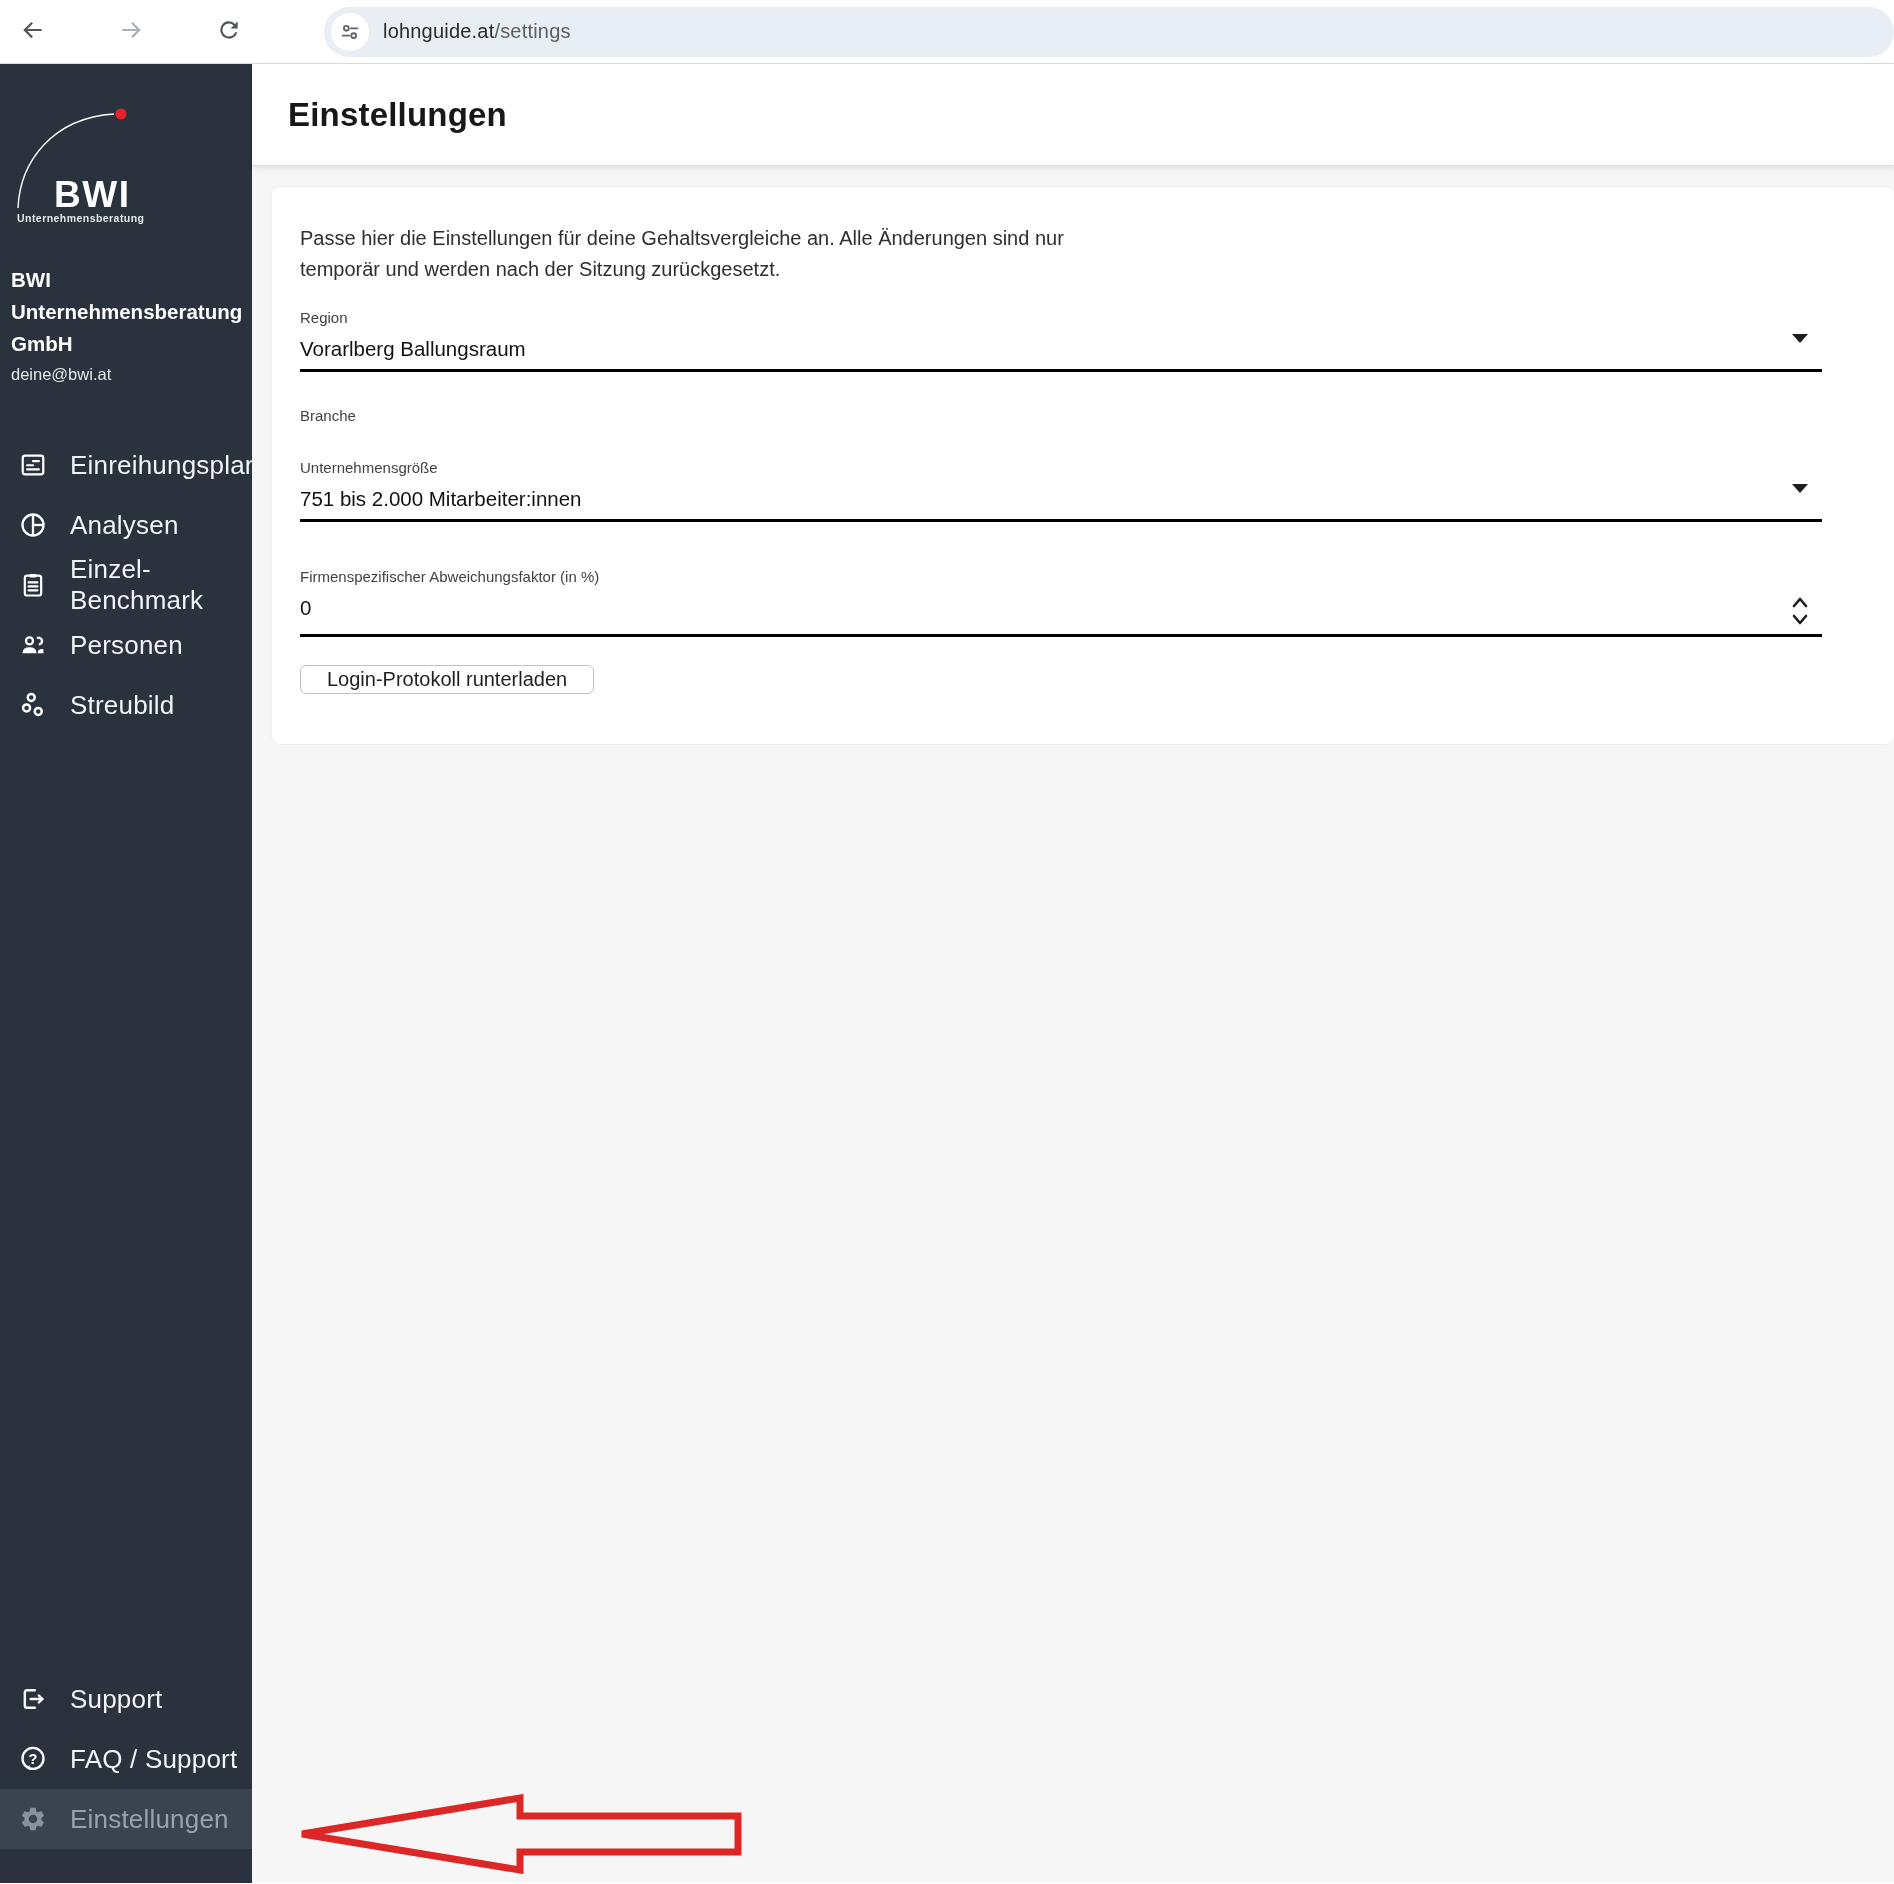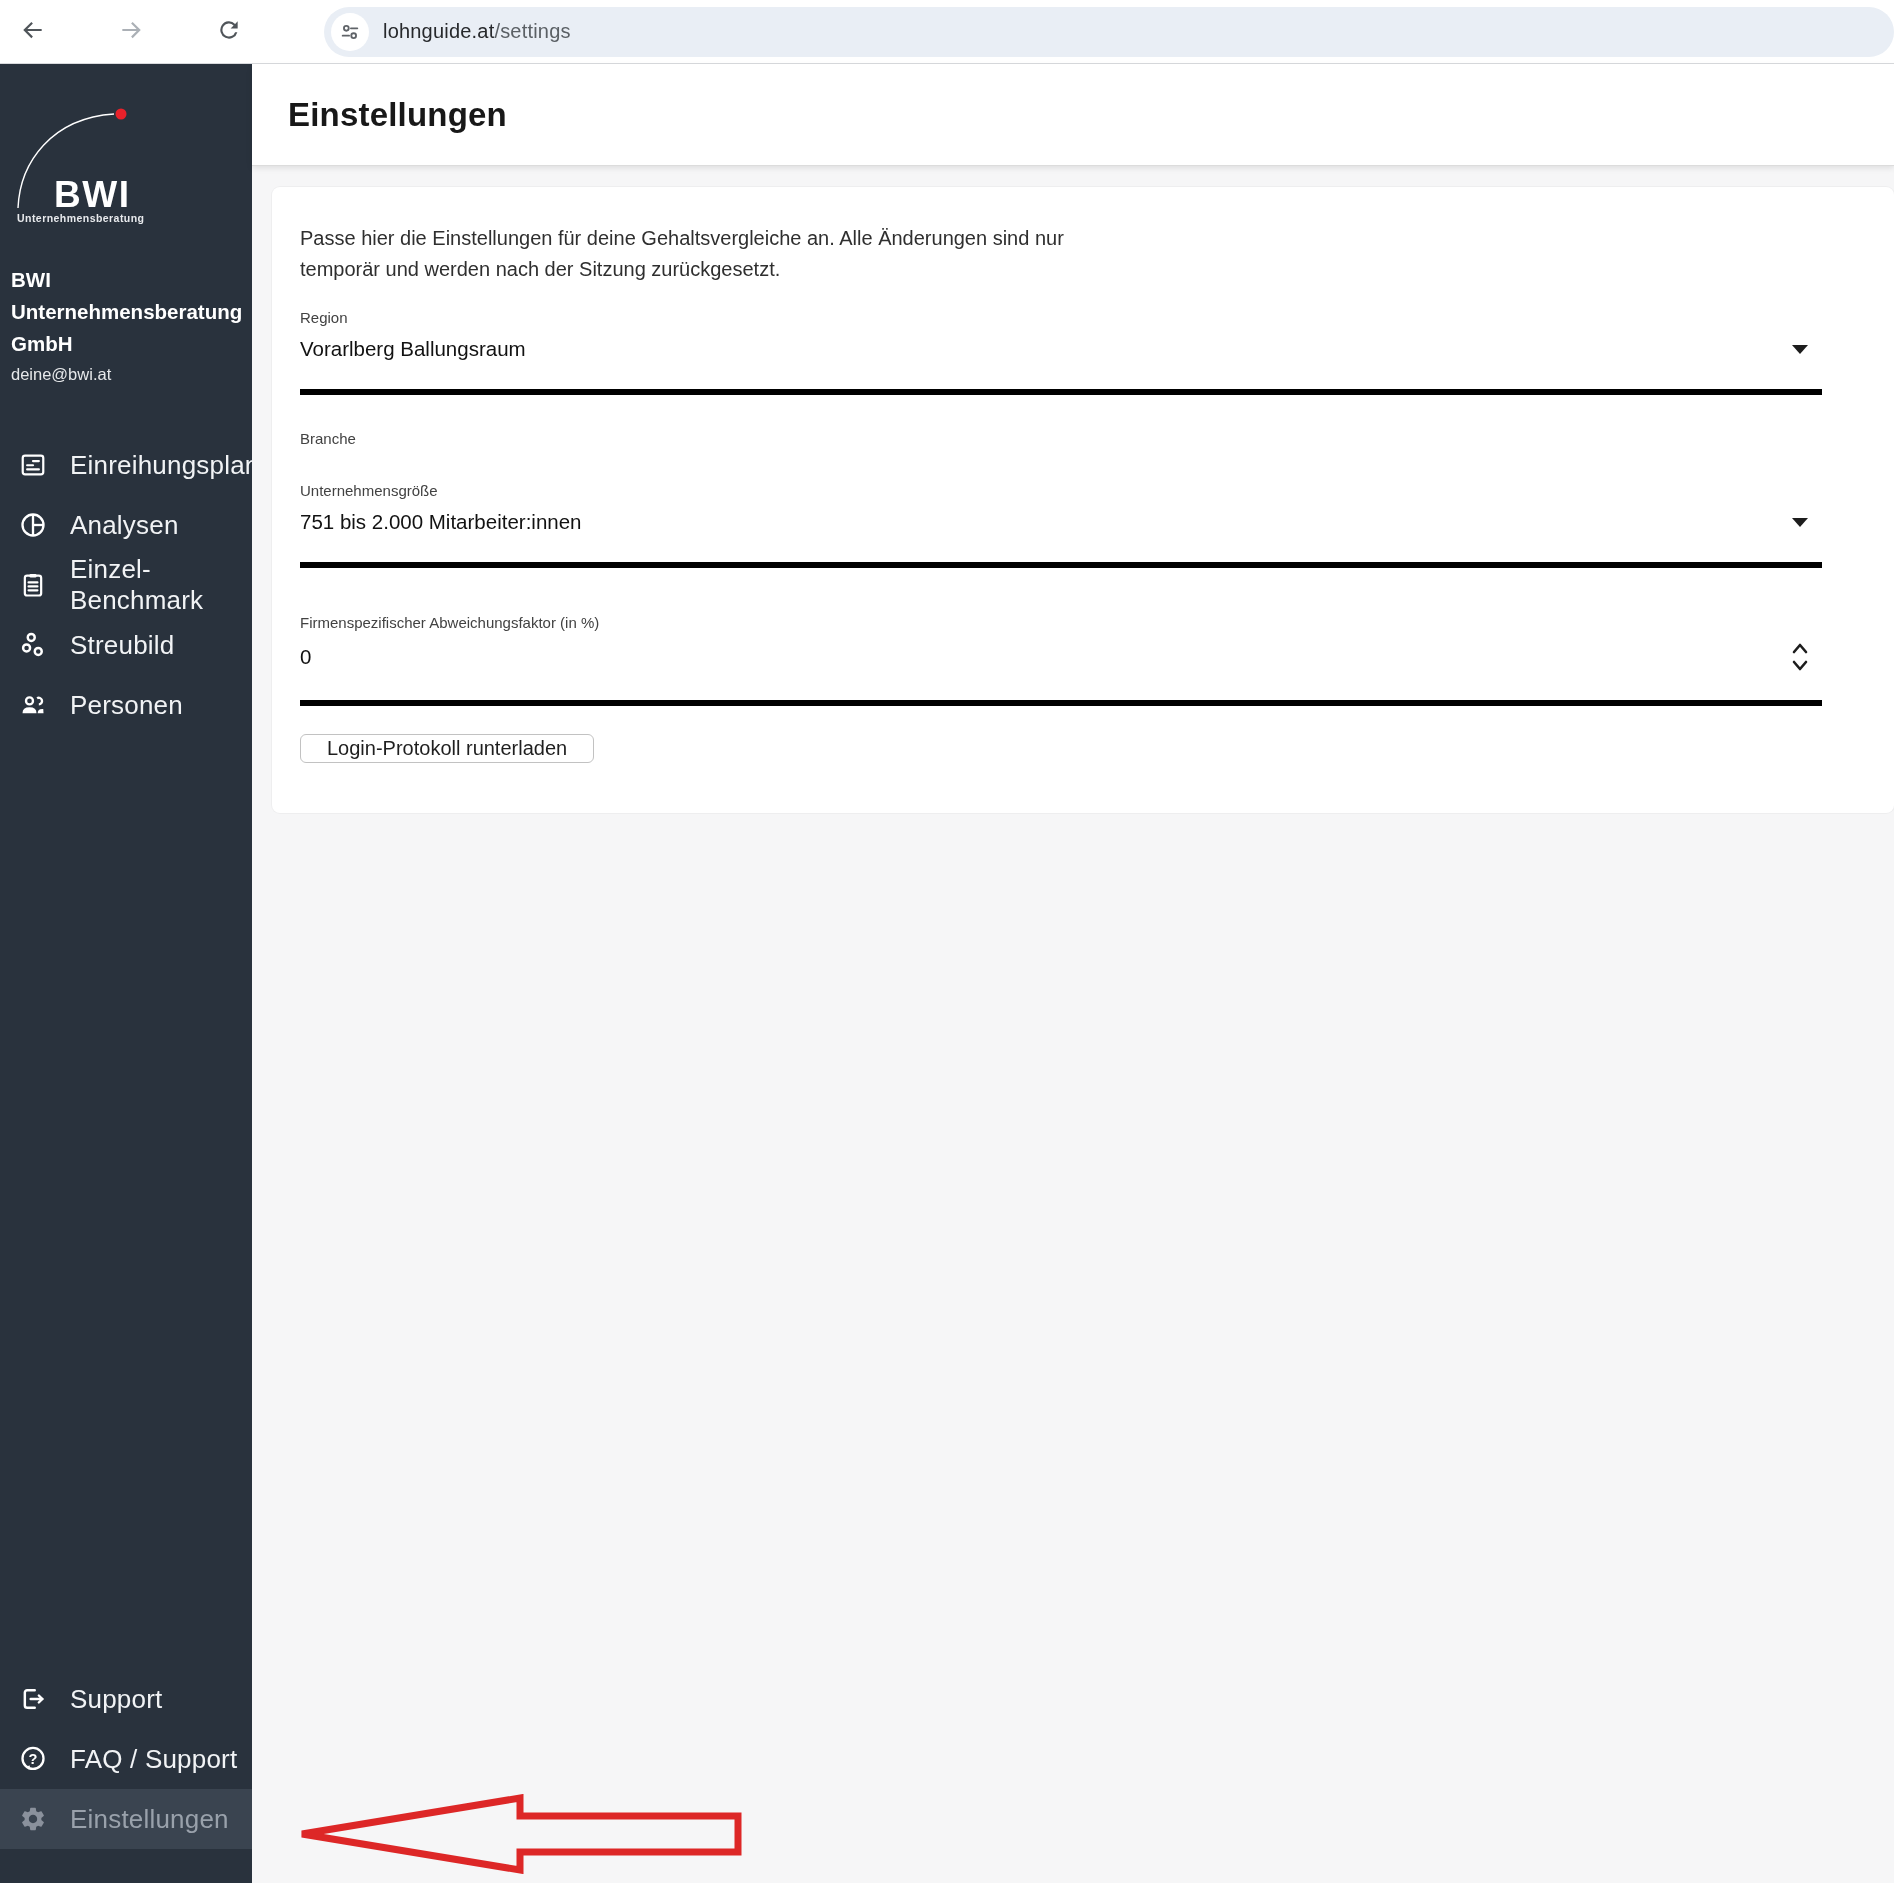--- a/index.html
+++ b/index.html
@@ -69,22 +69,22 @@
   .content { flex:1; padding:22px 0 0 20px; }
   .card {
     background:#fff; border-radius:8px; box-shadow:0 0 0 1px rgba(0,0,0,.03);
     padding:36px 72px 50px 28px;
   }
   .description { font-size:20px; line-height:31px; color:#2f2f2f; max-width:790px; margin-bottom:24px; }
 
   .field { margin-bottom:35px; }
   .field-label { font-size:15px; color:#424242; margin-bottom:8px; }
   .field-row {
-    display:flex; align-items:center; justify-content:space-between;
-    padding-bottom:25px; border-bottom:6px solid #000000;
+    display:flex; align-items:flex-start; justify-content:space-between;
+    padding-bottom:5px; border-bottom:3px solid #000000;
   }
   .field-value { font-size:20.5px; line-height:30px; color:#121212; }
   .select-arrow {
     width:0; height:0; border-left:8px solid transparent; border-right:8px solid transparent;
     border-top:9px solid #1d1d1d; margin-right:14px;
   }
   .field.number { margin-top:46px; margin-bottom:0; }
   .stepper { margin-right:12px; display:flex; flex-direction:column; align-items:center; }
 
   .download-btn {
@@ -183,38 +183,38 @@
             <rect x="9" y="2.6" width="6" height="3" rx="1" fill="#fff" stroke="none"></rect>
             <line x1="8.2" y1="9.8" x2="15.8" y2="9.8"></line>
             <line x1="8.2" y1="13.2" x2="15.8" y2="13.2"></line>
             <line x1="8.2" y1="16.6" x2="15.8" y2="16.6"></line>
           </svg>
         </span>
         <span class="nav-label">Einzel-Benchmark</span>
       </div>
       <div class="nav-item">
         <span class="nav-icon">
-          <svg width="28" height="28" viewBox="0 0 24 24" fill="none" stroke="#fff" stroke-width="2.1">
-            <circle cx="10.5" cy="5.5" r="3"></circle>
-            <circle cx="6.5" cy="14.5" r="3"></circle>
-            <circle cx="16.5" cy="17.5" r="3"></circle>
-          </svg>
-        </span>
-        <span class="nav-label">Streubild</span>
-      </div>
-      <div class="nav-item">
-        <span class="nav-icon">
           <svg width="28" height="28" viewBox="0 0 24 24">
             <circle cx="9" cy="8.5" r="3" fill="none" stroke="#fff" stroke-width="2"></circle>
             <path d="M3 19 q0 -5 6 -5 q6 0 6 5 z" fill="#fff"></path>
             <path d="M15.5 6.2 a2.8 2.8 0 1 1 1.5 5.2" fill="none" stroke="#fff" stroke-width="2"></path>
             <path d="M16 19 q0 -4 4.8 -3.6 l0.2 3.6 z" fill="#fff"></path>
           </svg>
         </span>
         <span class="nav-label">Personen</span>
+      </div>
+      <div class="nav-item">
+        <span class="nav-icon">
+          <svg width="28" height="28" viewBox="0 0 24 24" fill="none" stroke="#fff" stroke-width="2.1">
+            <circle cx="10.5" cy="5.5" r="3"></circle>
+            <circle cx="6.5" cy="14.5" r="3"></circle>
+            <circle cx="16.5" cy="17.5" r="3"></circle>
+          </svg>
+        </span>
+        <span class="nav-label">Streubild</span>
       </div>
     </nav>
 
     <div class="sidebar-bottom">
       <div class="nav-item">
         <span class="nav-icon">
           <svg width="28" height="28" viewBox="0 0 24 24" fill="none" stroke="#fff" stroke-width="2.1" stroke-linecap="round" stroke-linejoin="round">
             <path d="M13.5 4.5 H7 a2 2 0 0 0 -2 2 v11 a2 2 0 0 0 2 2 h6.5"></path>
             <line x1="10" y1="12" x2="20" y2="12"></line>
             <polyline points="17,9 20,12 17,15"></polyline>

